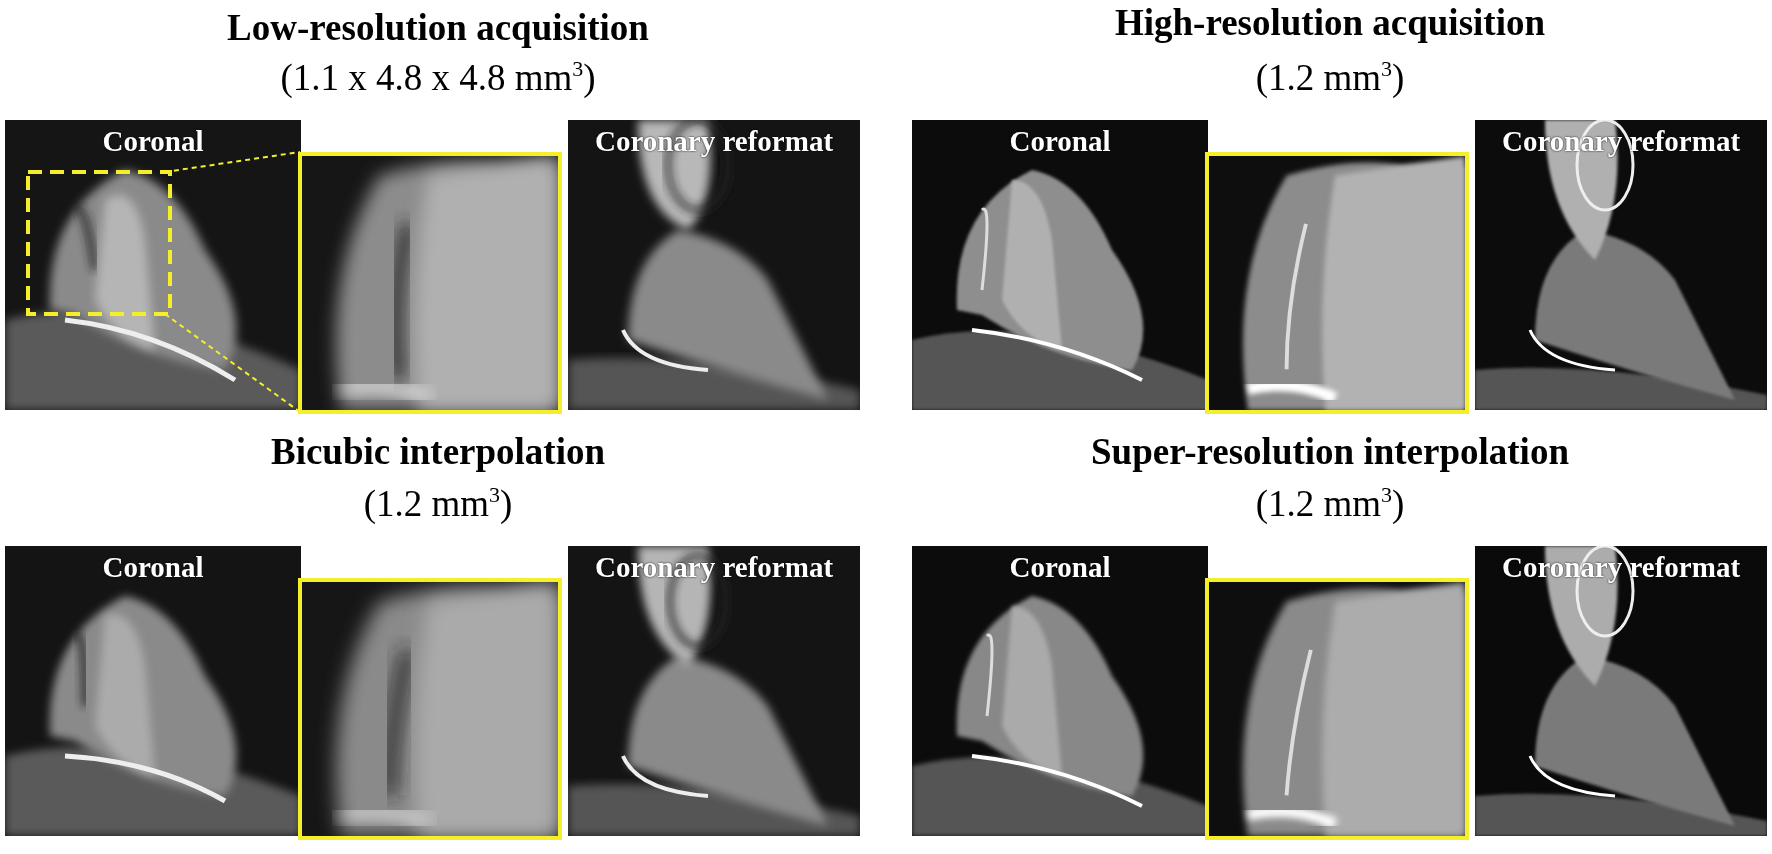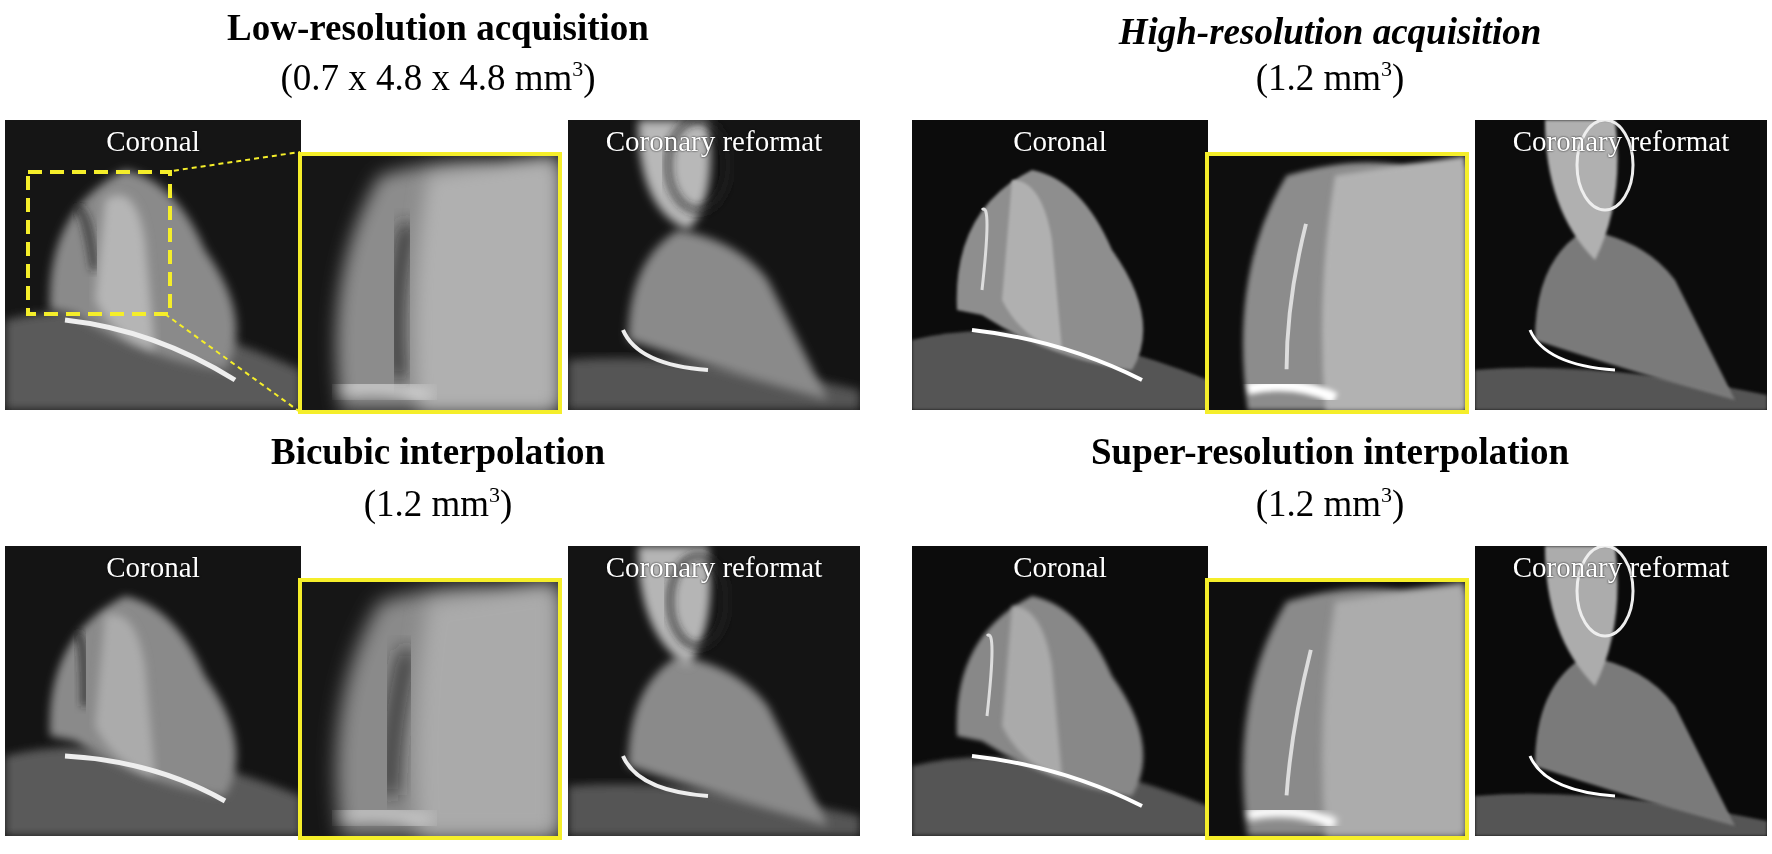--- a/index.html
+++ b/index.html
@@ -1,30 +1,30 @@
 <!DOCTYPE html>
 <html><head>
 <meta charset="utf-8">
 <style>
   html,body{margin:0;padding:0;background:#fff;}
   body{width:1772px;height:854px;position:relative;overflow:hidden;font-family:"Liberation Serif","DejaVu Serif",serif;color:#000;}
   .title{position:absolute;text-align:center;width:880px;font-weight:bold;font-size:37px;line-height:40px;}
   .sub{position:absolute;text-align:center;width:880px;font-size:37px;line-height:40px;}
   .sub sup{font-size:22px;vertical-align:14px;line-height:0;}
   .panel{position:absolute;overflow:hidden;background:#0c0c0c;}
-  .panel .lbl{position:absolute;top:4px;left:0;right:0;text-align:center;color:#fff;font-size:29px;line-height:34px;text-shadow:0 0 2px #000;}
+  .panel .lbl{position:absolute;top:4px;left:0;right:0;text-align:center;color:#fff;font-size:29px;line-height:34px;text-shadow:0 0 2px #000;font-weight:bold;}
   .zoombox{position:absolute;border:4px solid #f5ee2a;box-sizing:border-box;overflow:hidden;background:#111;}
   .mri{position:absolute;inset:0;}
 </style>
 </head>
 <body>
 
 <div>
   <div class="title" style="left:-2px;top:8px;">Low-resolution acquisition</div>
-  <div class="sub" style="left:-2px;top:58px;"><span>(0.7 x 4.8 x 4.8 mm</span><sup>3</sup><span>)</span></div>
+  <div class="sub" style="left:-2px;top:58px;"><span>(1.1 x 4.8 x 4.8 mm</span><sup>3</sup><span>)</span></div>
 
   <div class="panel" style="left:5px;top:120px;width:296px;height:290px;">
     <svg class="mri" viewBox="0 0 296 290" preserveAspectRatio="none">
       <defs>
           <filter id="b0">
             <feGaussianBlur stdDeviation="5"></feGaussianBlur>
           </filter>
         </defs>
       <rect width="296" height="290" fill="#151515"></rect>
       <path d="M0 200 Q120 170 296 250 L296 290 L0 290Z" fill="#5a5a5a" filter="url(#b0)"></path>
@@ -68,21 +68,21 @@
       <path d="M60 220 Q60 140 110 110 Q170 120 200 160 Q240 240 260 280 Q150 250 60 220Z" fill="#8a8a8a" filter="url(#b2)"></path>
       <path d="M70 0 Q70 90 120 110 Q150 80 140 0Z" fill="#b8b8b8" filter="url(#b2)"></path>
       <ellipse cx="130" cy="45" rx="30" ry="45" fill="none" stroke="#222" stroke-width="5" filter="url(#b2)"></ellipse>
       <path d="M55 210 Q70 245 140 250" stroke="#eee" stroke-width="4" fill="none"></path>
     </svg>
     <div class="lbl">Coronary reformat</div>
   </div>
 </div>
 
 <div>
-  <div class="title" style="left:890px;top:12px;font-style:italic;">High-resolution acquisition</div>
+  <div class="title" style="left:890px;top:3px;">High-resolution acquisition</div>
   <div class="sub" style="left:890px;top:58px;"><span>(1.2 mm</span><sup>3</sup><span>)</span></div>
 
   <div class="panel" style="left:912px;top:120px;width:296px;height:290px;">
     <svg class="mri" viewBox="0 0 296 290" preserveAspectRatio="none">
       <defs>
           <filter id="c0">
             <feGaussianBlur stdDeviation="1.5"></feGaussianBlur>
           </filter>
         </defs>
       <rect width="296" height="290" fill="#0c0c0c"></rect>

